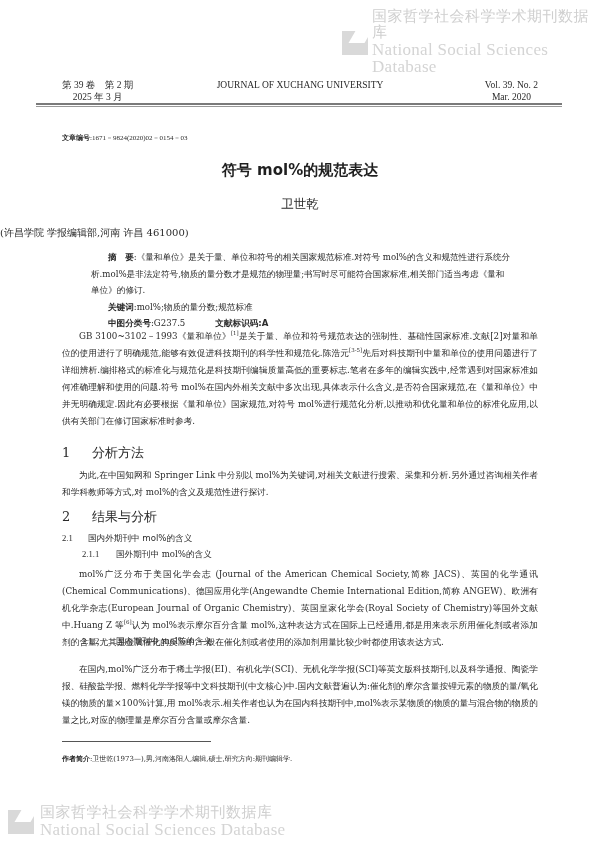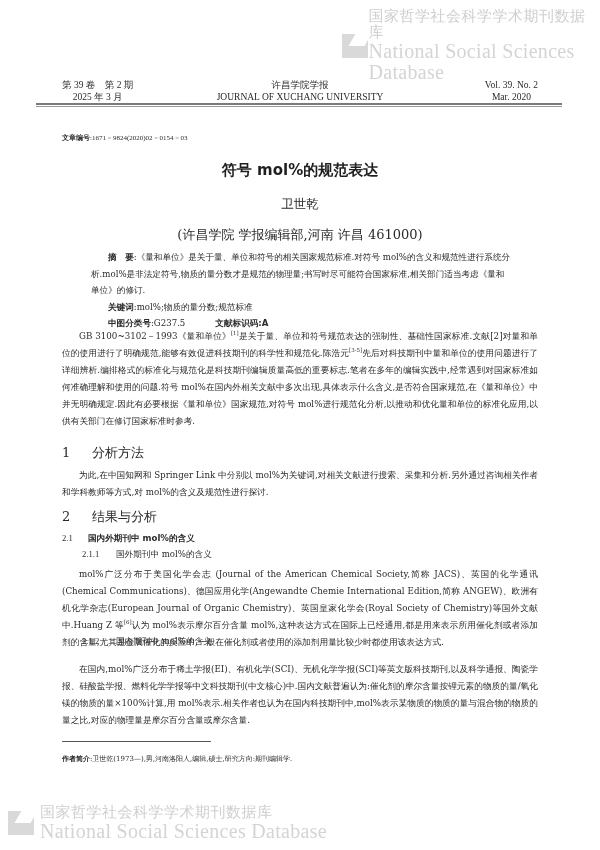--- a/index.html
+++ b/index.html
@@ -5,53 +5,53 @@
   * { margin: 0; padding: 0; box-sizing: border-box; }
   html, body { width: 600px; height: 850px; background: #ffffff; overflow: hidden; }
   body { position: relative; font-family: "DejaVu Serif", "Liberation Serif", serif; color: #2a2a2a; }
 
   .watermark { position: absolute; display: flex; align-items: center; color: #d2d2d2; }
   .watermark .logo { width: 28px; height: 28px; position: relative; margin-right: 4px; }
   .watermark .logo .sq { position: absolute; left: 0; top: 2px; width: 26px; height: 24px; background: #d9d9d9; }
   .watermark .logo .cut { position: absolute; left: 10px; top: 2px; width: 16px; height: 12px; background: #fff; transform: skewX(-30deg); }
   .watermark .txt { display: flex; flex-direction: column; line-height: 1.05; }
   .watermark .cn { font-family: "DejaVu Sans", sans-serif; font-size: 15px; letter-spacing: 0.5px; color: #cfcfcf; }
-  .watermark .en { font-family: "Liberation Serif", serif; font-size: 20px; color: #d4d4d4; letter-spacing: 0.3px; }
+  .watermark .en { font-family: "Liberation Serif", serif; font-size: 17px; color: #d4d4d4; letter-spacing: 0.3px; }
   .wm-top { left: 342px; top: 9px; }
   .wm-bottom { left: 8px; top: 805px; }
 
   .running-head { position: absolute; left: 62px; top: 79px; width: 476px; height: 30px; display: flex; justify-content: space-between; font-size: 9.5px; line-height: 12px; font-family: "Liberation Serif", serif; }
   .rh-left, .rh-right { text-align: center; }
   .rh-center { text-align: center; position: absolute; left: 0; right: 0; }
   .rh-rule { position: absolute; left: 36px; top: 103px; width: 526px; height: 4px; border-top: 2px solid #7a7a7a; border-bottom: 0.6px solid #999; }
 
   .article-no { position: absolute; left: 62px; top: 133px; font-size: 7px; font-family: "Liberation Serif", serif; }
   .article-no b { font-family: "DejaVu Sans", sans-serif; font-weight: bold; }
 
   .title { position: absolute; left: 0; width: 600px; top: 161px; text-align: center; font-size: 15px; font-weight: bold; font-family: "DejaVu Sans", sans-serif; color: #1f1f1f; }
   .author { position: absolute; left: 0; width: 600px; top: 196px; text-align: center; font-size: 12.5px; font-family: "DejaVu Serif", serif; }
-  .affil { position: absolute; left: 0; width: 600px; top: 226px; text-align: center; font-size: 13px; font-family: "DejaVu Serif", serif; }
+  .affil { position: absolute; left: 0; width: 600px; top: 226px; font-size: 10px; font-family: "DejaVu Serif", serif; }
 
   .abstract { position: absolute; left: 91px; top: 249px; width: 421px; font-size: 8.6px; line-height: 16.5px; }
   .abstract .lbl { font-family: "DejaVu Sans", sans-serif; font-weight: bold; }
   .abstract .ab-text { text-indent: 17px; }
   .abstract .kw { margin-left: 17px; }
   .abstract .cls-row { margin-left: 17px; display: flex; gap: 30px; }
 
   .body { position: absolute; left: 62px; width: 476px; font-size: 8.7px; line-height: 16.9px; text-align: justify; }
   .para { text-indent: 17px; }
   .p1 { top: 328px; }
   .h1 { position: absolute; left: 62px; font-size: 13px; font-family: "DejaVu Serif", serif; }
   .h1 .num { display: inline-block; width: 30px; }
   .h1-1 { top: 444px; }
   .h1-2 { top: 508px; }
   .p2 { top: 467px; }
   .h2 { position: absolute; left: 62px; font-size: 8.6px; }
   .h2 .num { display: inline-block; width: 26px; font-family: "Liberation Serif", serif; }
-  .h2.bold .txt { font-family: "DejaVu Sans", sans-serif; font-weight: bold; }
+  .h2.bold .txt { font-family: "DejaVu Sans", sans-serif; font-weight: normal; }
   .h2-1 { top: 533px; }
   .h3-1 { top: 549px; }
   .h3-1 .num, .h3-2 .num { width: 34px; margin-left: 20px; }
   .p3 { top: 559px; }
   .h3-2 { top: 634px; }
   .p4 { top: 661px; }
   sup { font-size: 5.5px; vertical-align: super; line-height: 0; }
 
   .foot-rule { position: absolute; left: 62px; top: 741px; width: 149px; height: 0; border-top: 0.8px solid #555; }
   .footnotes { position: absolute; left: 62px; top: 754px; font-size: 7px; line-height: 11px; font-family: "DejaVu Serif", serif; }
@@ -66,21 +66,20 @@
       <div class="cut"></div>
     </div>
   <div class="txt">
     <span class="cn">国家哲学社会科学学术期刊数据库</span>
     <span class="en">National Social Sciences Database</span>
   </div>
 </div>
 
 <div class="running-head">
   <div class="rh-center">
-    <div>许昌学院学报</div>
     <div>JOURNAL OF XUCHANG UNIVERSITY</div>
   </div>
   <div class="rh-left">
     <div>第 39 卷　第 2 期</div>
     <div>2025 年 3 月</div>
   </div>
   <div class="rh-right">
     <div>Vol. 39. No. 2</div>
     <div>Mar.  2020</div>
   </div>

